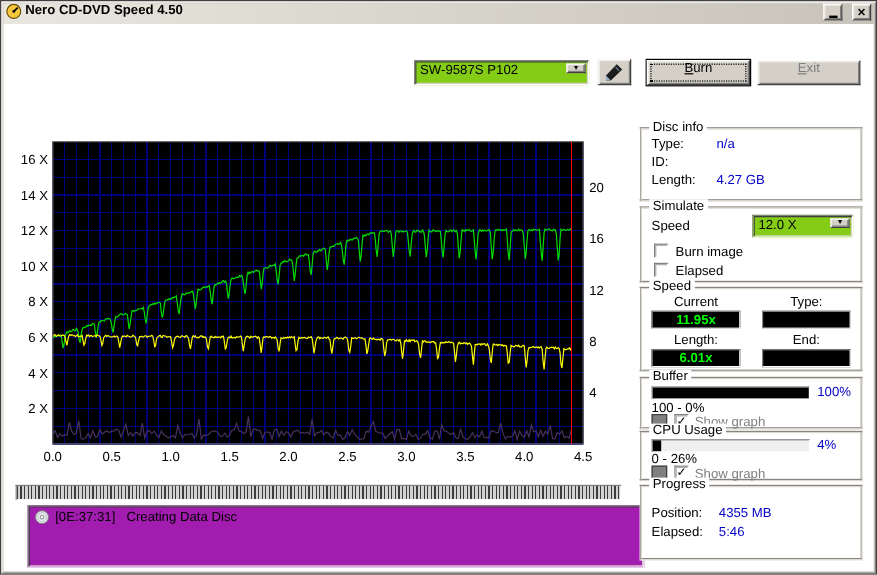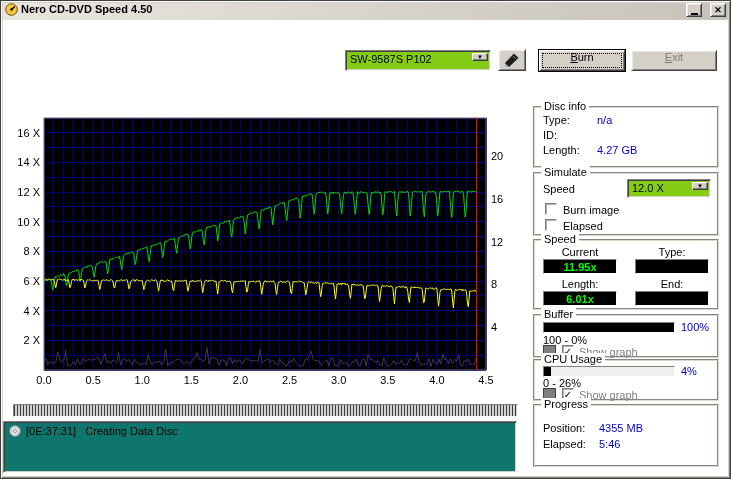--- a/index.html
+++ b/index.html
@@ -69,21 +69,21 @@
 
   
   .stripe-bar {
     position: absolute; left: 10px; top: 384px; width: 505px; height: 13px;
     border: 1px solid; border-color: #808080 #ffffff #ffffff #808080;
     background: repeating-linear-gradient(90deg, #3c3c3c 0 1px, #d2d2d2 1px 3px);
   }
 
   
   .logbox {
-    position: absolute; left: 0; top: 401px; width: 514px; height: 52px; background: #0f766e;
+    position: absolute; left: 20px; top: 401px; width: 514px; height: 52px; background: #a21caf;
     border: 1px solid; border-color: #808080 #ffffff #ffffff #808080;
     box-shadow: inset 1px 1px 0 #404040, inset -1px -1px 0 #d4d0c8;
     overflow: hidden;
   }
   .log-row { display: flex; align-items: center; gap: 5px; padding: 3px 5px; font-size: 11px; color: #000; }
   .log-row span { white-space: pre; }
 
   
   .group {
     position: absolute; left: 530px; width: 186px;

